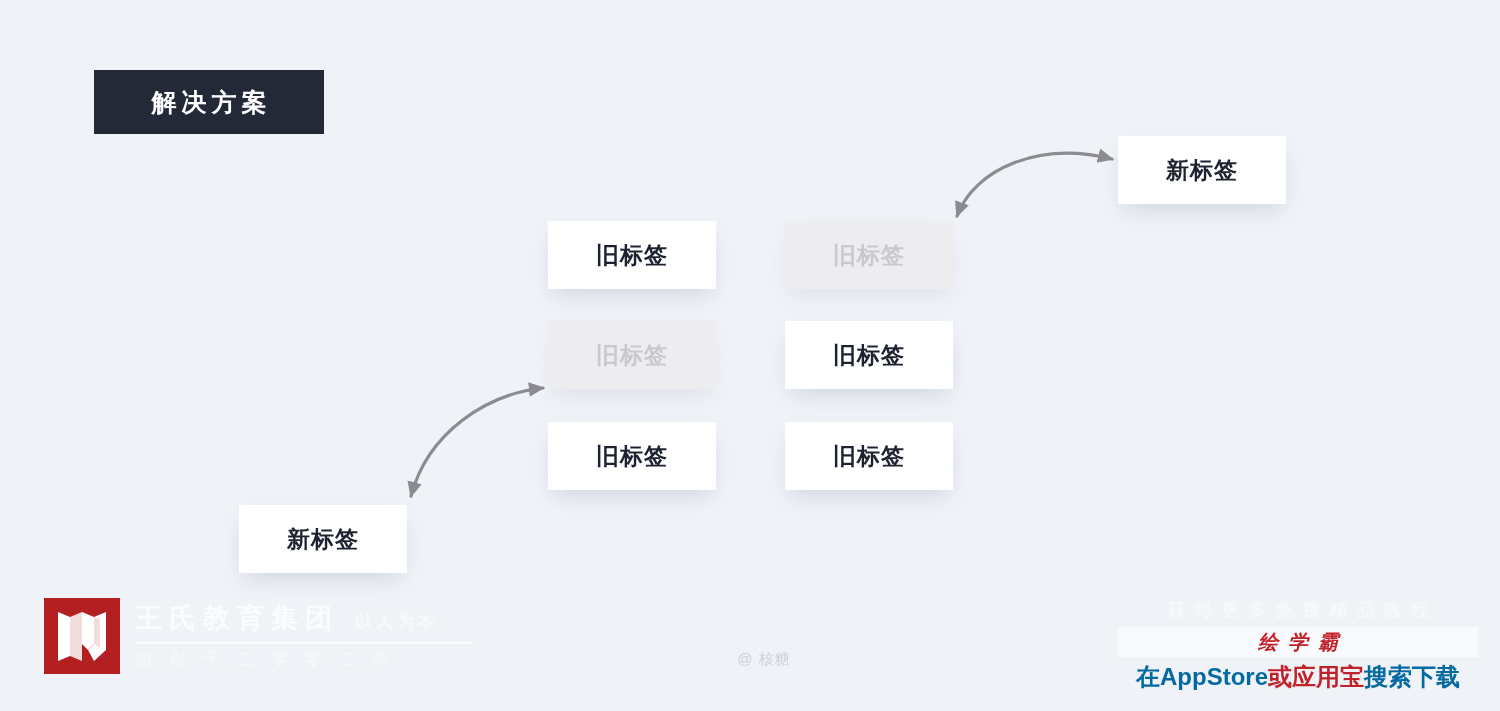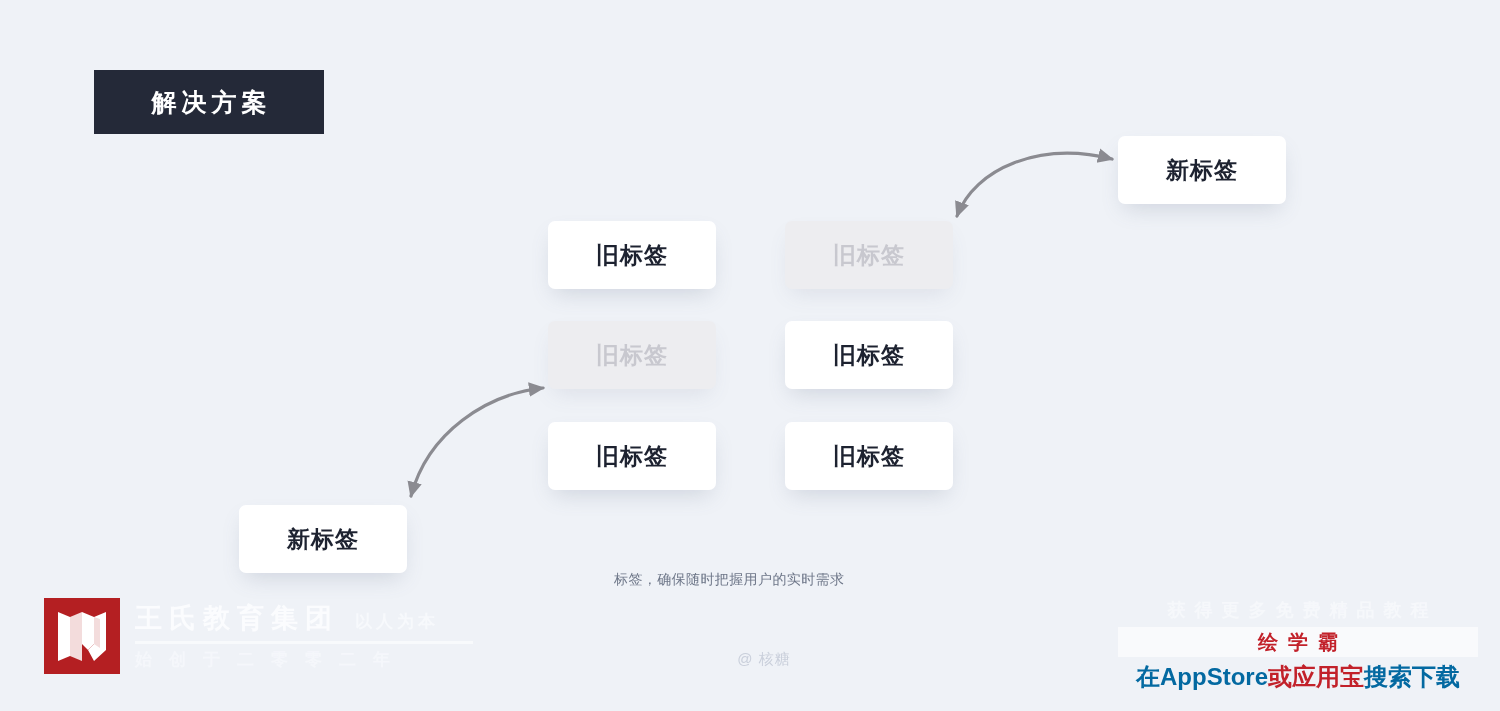--- a/index.html
+++ b/index.html
@@ -24,21 +24,21 @@
     font-size:25px;
     font-weight:bold;
     letter-spacing:5px;
     text-indent:5px;
   }
 
   
   .tag-card {
     position:absolute;
     width:168px; height:68px;
-    border-radius:7px;
+    border-radius:1px;
     display:flex; align-items:center; justify-content:center;
     background:#ffffff;
     box-shadow:0 10px 22px -6px rgba(90,104,132,0.22);
   }
   .tag-card .label {
     font-size:23px;
     font-weight:bold;
     color:#1d2230;
     letter-spacing:1px;
   }
@@ -154,20 +154,21 @@
     margin-top:5px;
     height:30px;
     display:flex; align-items:center; justify-content:center;
   }
   #promo-app {
     font-size:20px;
     font-weight:bold;
     color:#c2212a;
     letter-spacing:10px;
     text-indent:10px;
+    font-style:italic;
   }
   #promo-line3 {
     margin-top:4px;
     font-size:24px;
     font-weight:bold;
     letter-spacing:0px;
     white-space:nowrap;
   }
   #promo-line3 .w { color:#0369a1; }
   #promo-line3 .r { color:#c2212a; }
@@ -215,21 +216,20 @@
 </div>
 
 <div class="tag-card new-card" id="card-new-top">
   <span class="label">新标签</span>
 </div>
 <div class="tag-card new-card" id="card-new-bottom">
   <span class="label">新标签</span>
 </div>
 
 <div id="caption">
-  <div class="line">标签，确保随时把握用户的实时需求</div>
 </div>
 <div id="watermark-center">@ 核糖</div>
 
 <div id="brand-left">
   <div id="brand-logo">
     <svg width="76" height="76" viewBox="0 0 76 76" aria-hidden="true">
       <rect x="0" y="0" width="76" height="76" fill="#b41f22"></rect>
       <polygon points="14,14 26,19 26,58 14,63" fill="#ffffff"></polygon>
       <polygon points="26,19 38,14 38,63 26,58" fill="#f3dcdc"></polygon>
       <polygon points="38,14 50,19 50,46 44,52 38,46" fill="#ffffff"></polygon>

